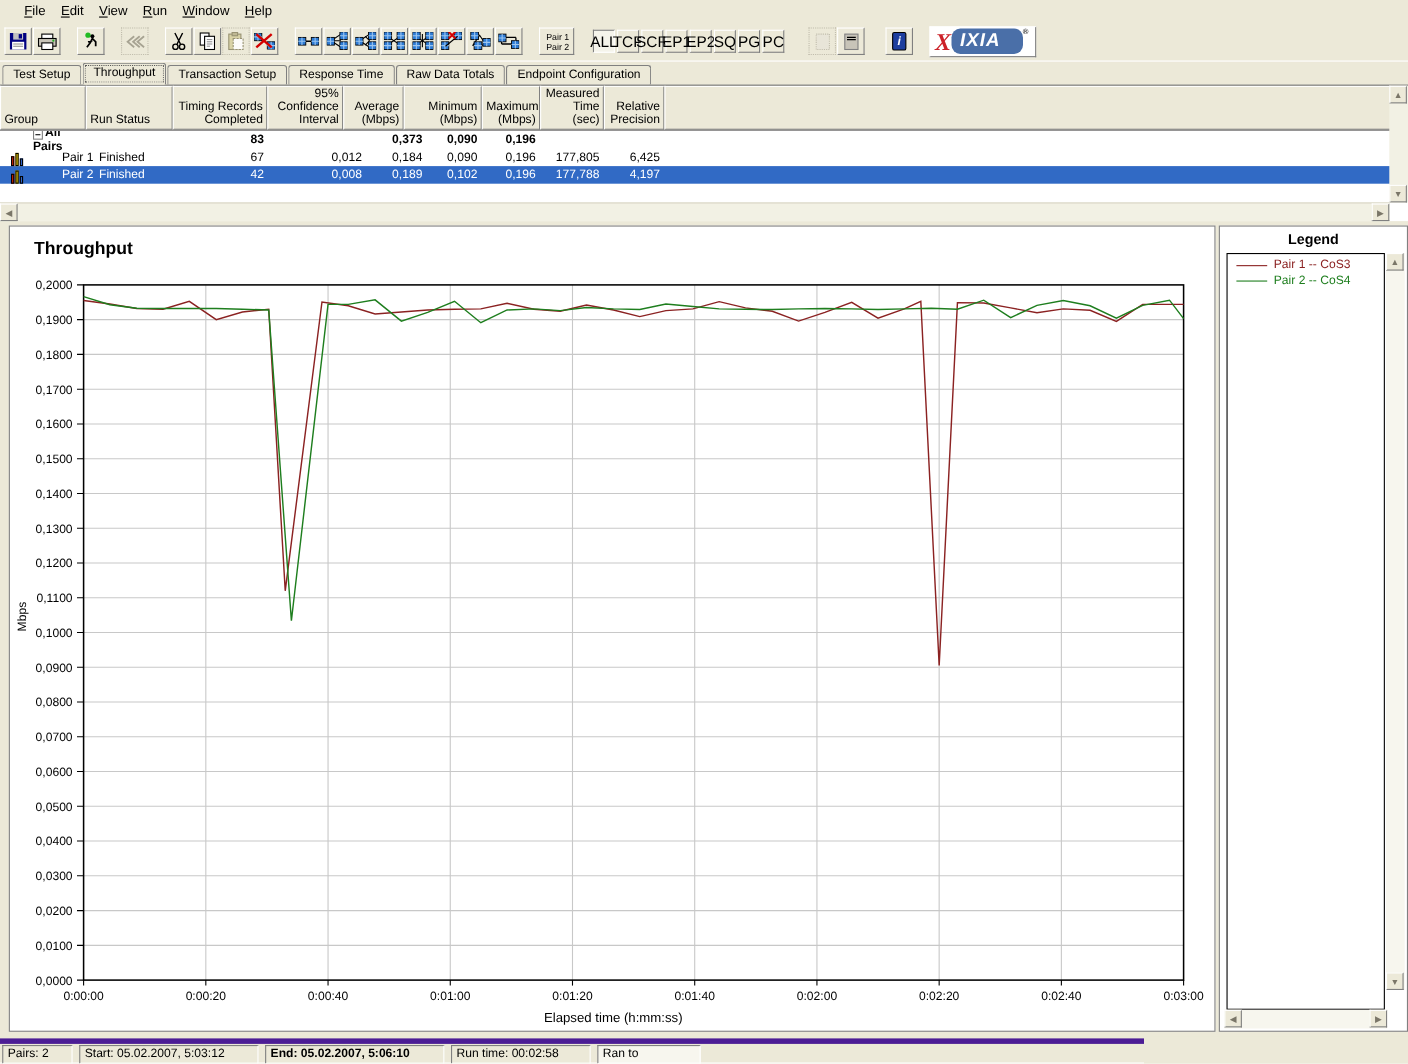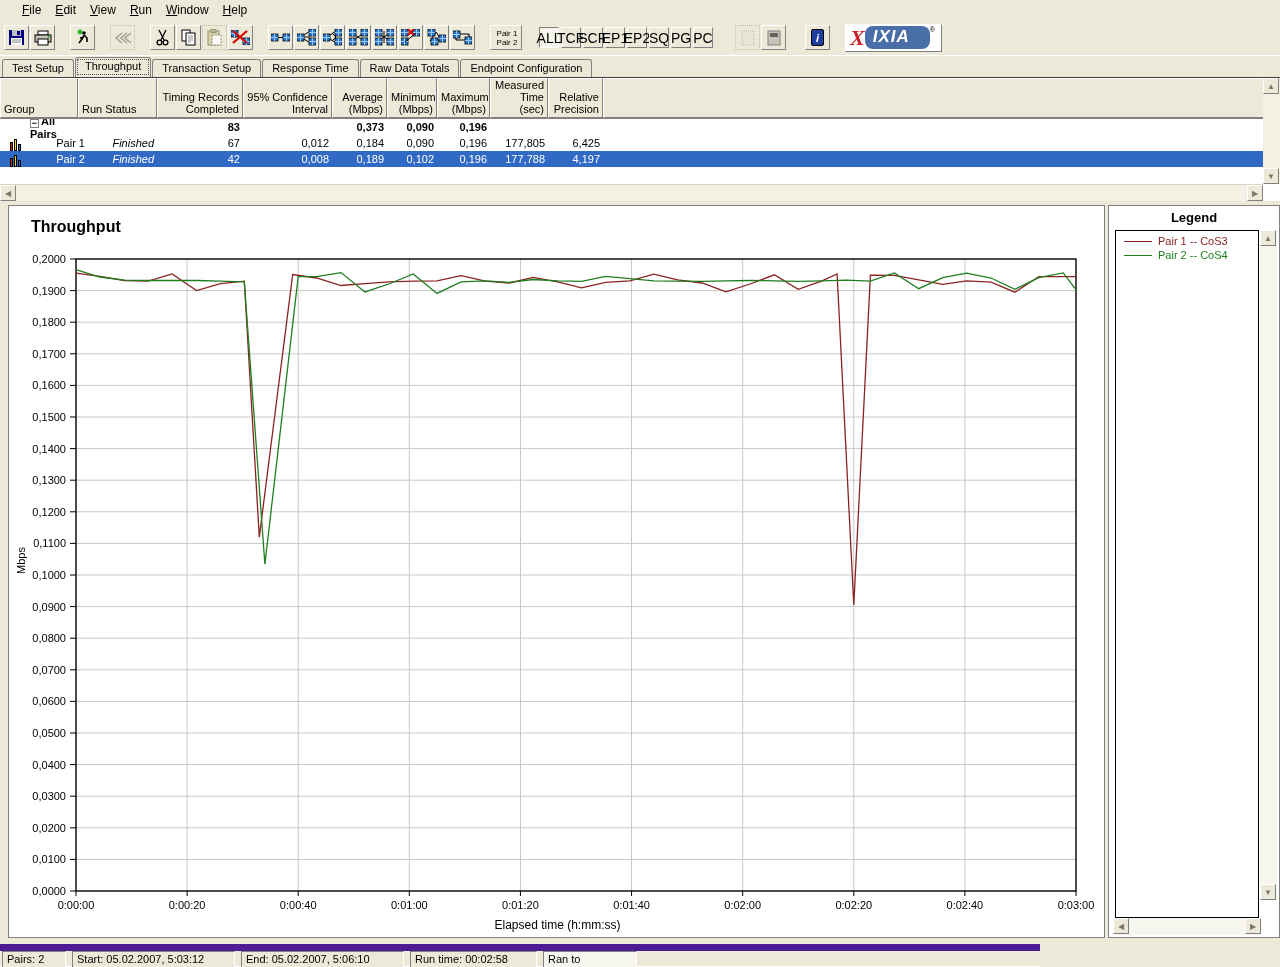--- a/index.html
+++ b/index.html
@@ -46,29 +46,29 @@
 
   
   #tablewrap { position:absolute; left:0; top:77px; width:1280px; height:124px;
     border-top:1px solid #404040; background:#fff; }
   #thead { display:flex; height:41px; background:#ECE9D8; border-bottom:1px solid #808080; }
   .hcell { border:1px solid; border-color:#FFFFFF #808080 #808080 #FFFFFF;
     display:flex; flex-direction:column; justify-content:flex-end; padding:2px 3px;
     font-size:11px; line-height:12px; }
   .hcell.r { text-align:right; }
   .hcell:nth-child(1){width:78px;} .hcell:nth-child(2){width:79px;}
-  .hcell:nth-child(3){width:86px;} .hcell:nth-child(4){width:89px;}
-  .hcell:nth-child(5){width:55px;} .hcell:nth-child(6){width:50px;}
+  .hcell:nth-child(3){width:86px;} .hcell:nth-child(4){width:69px;}
+  .hcell:nth-child(5){width:55px;} .hcell:nth-child(6){width:71px;}
   .hcell:nth-child(7){width:53px;} .hcell:nth-child(8){width:58px;}
   .hcell:nth-child(9){width:55px;} .hcell.filler{flex:1;}
   #tbody { background:#fff; height:65px; overflow:hidden; }
   .trow { display:flex; height:16px; align-items:center; font-size:11px; }
   .trow.selected { background:#316AC5; color:#fff; }
   .tcell { padding-right:3px; text-align:right; }
-  .c-group{width:88px; position:relative;} .c-status{width:69px; text-align:right; padding-left:2px;font-style:italic;}
+  .c-group{width:88px; position:relative;} .c-status{width:69px; text-align:left; padding-left:2px;}
   .c2{width:86px;} .c3{width:89px;} .c4{width:55px;} .c5{width:50px;}
   .c6{width:53px;} .c7{width:58px;} .c8{width:55px;}
   .trow.bold { font-weight:bold; }
   .expander { display:inline-block; width:9px; height:9px; border:1px solid #808080;
     background:#fff; color:#000; font-size:9px; line-height:7px; text-align:center;
     margin-right:2px; vertical-align:-1px; }
   .pair-icon { position:absolute; left:10px; top:2px; width:13px; height:12px; }
   .pair-icon i { position:absolute; bottom:0; width:3px; display:block; }
   .pair-icon .b1{left:0;height:9px;background:#CC2200;border:1px solid #000;}
   .pair-icon .b2{left:4px;height:12px;background:#FFD700;border:1px solid #000;}
@@ -106,26 +106,26 @@
     border:1px solid #000; background:#fff; padding:3px 0 0 4px; overflow:hidden; }
   .leg-item { display:flex; align-items:center; height:14px; font-size:11px; }
   .leg-swatch { width:28px; height:0; border-top-width:1px; border-top-style:solid; margin:0 6px 0 4px; }
   #leg-vscroll { position:absolute; right:2px; top:24px; width:17px; height:670px;
     background:#F7F6EE; display:flex; flex-direction:column; justify-content:space-between; }
   #leg-hscroll { position:absolute; left:4px; bottom:2px; width:148px; height:17px;
     background:#F7F6EE; display:flex; justify-content:space-between; }
 
   
   #statusbar { position:absolute; left:0; top:944px; width:1040px; height:23px;
-    background:#ECE9D8; border-top:7px solid #4c1d95; box-shadow:0 -1px 0 #fff inset;
+    background:#ECE9D8; border-top:5px solid #4c1d95; box-shadow:0 -1px 0 #fff inset;
     display:flex; align-items:center; padding-left:2px; }
   .scell { border:1px solid; border-color:#808080 #FFFFFF #FFFFFF #808080;
     height:17px; line-height:15px; padding:0 4px; margin-right:6px; background:#ECE9D8; font-size:11px; }
   .scell:nth-child(1){width:64px;} .scell:nth-child(2){width:163px;}
-  .scell:nth-child(3){width:163px;} .scell:nth-child(4){width:127px;}
+  .scell:nth-child(3){width:163px;font-weight:bold;} .scell:nth-child(4){width:127px;}
   .scell:nth-child(5){width:94px; background:#F7F6EE;}
 </style>
 </head>
 <body>
 
 <div id="menubar">
     <span class="menu-item"><u>F</u>ile</span>
     <span class="menu-item"><u>E</u>dit</span>
     <span class="menu-item"><u>V</u>iew</span>
     <span class="menu-item"><u>R</u>un</span>

